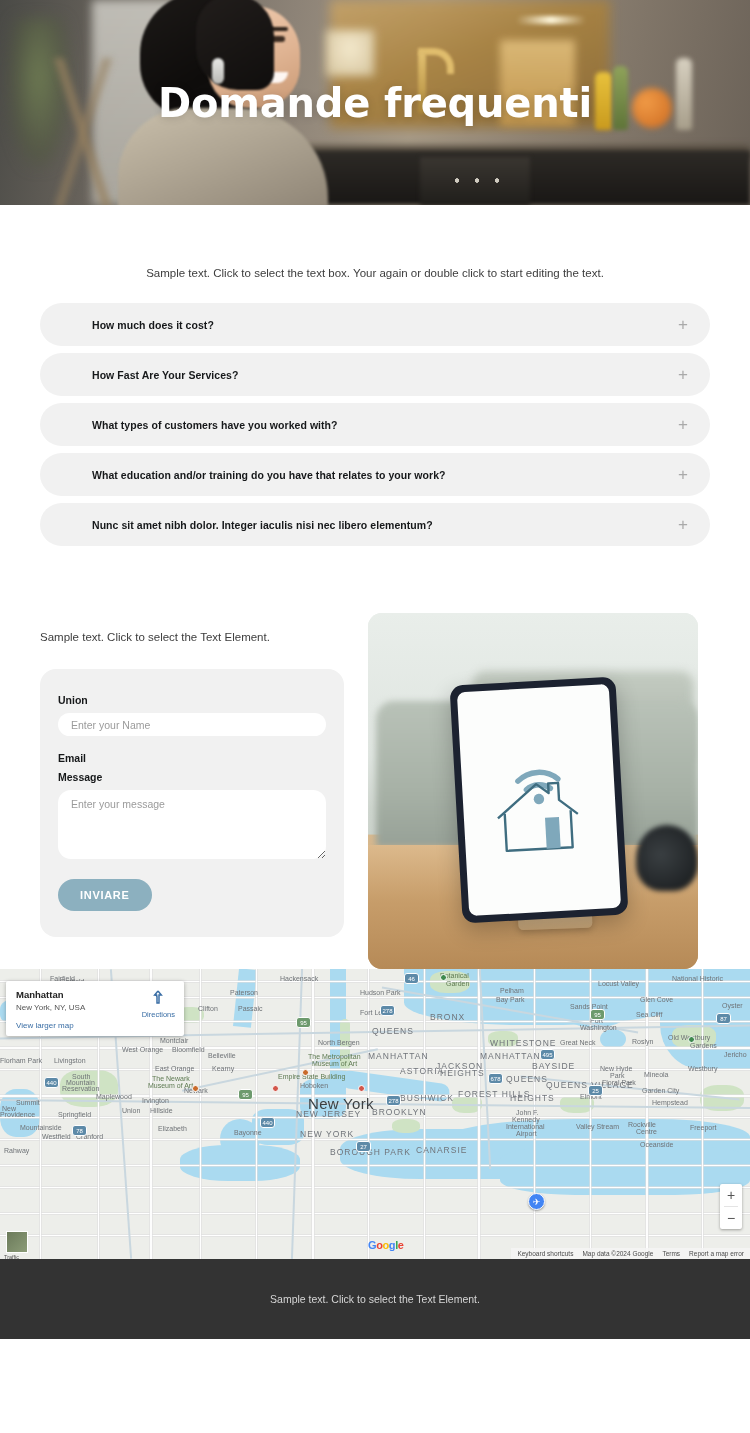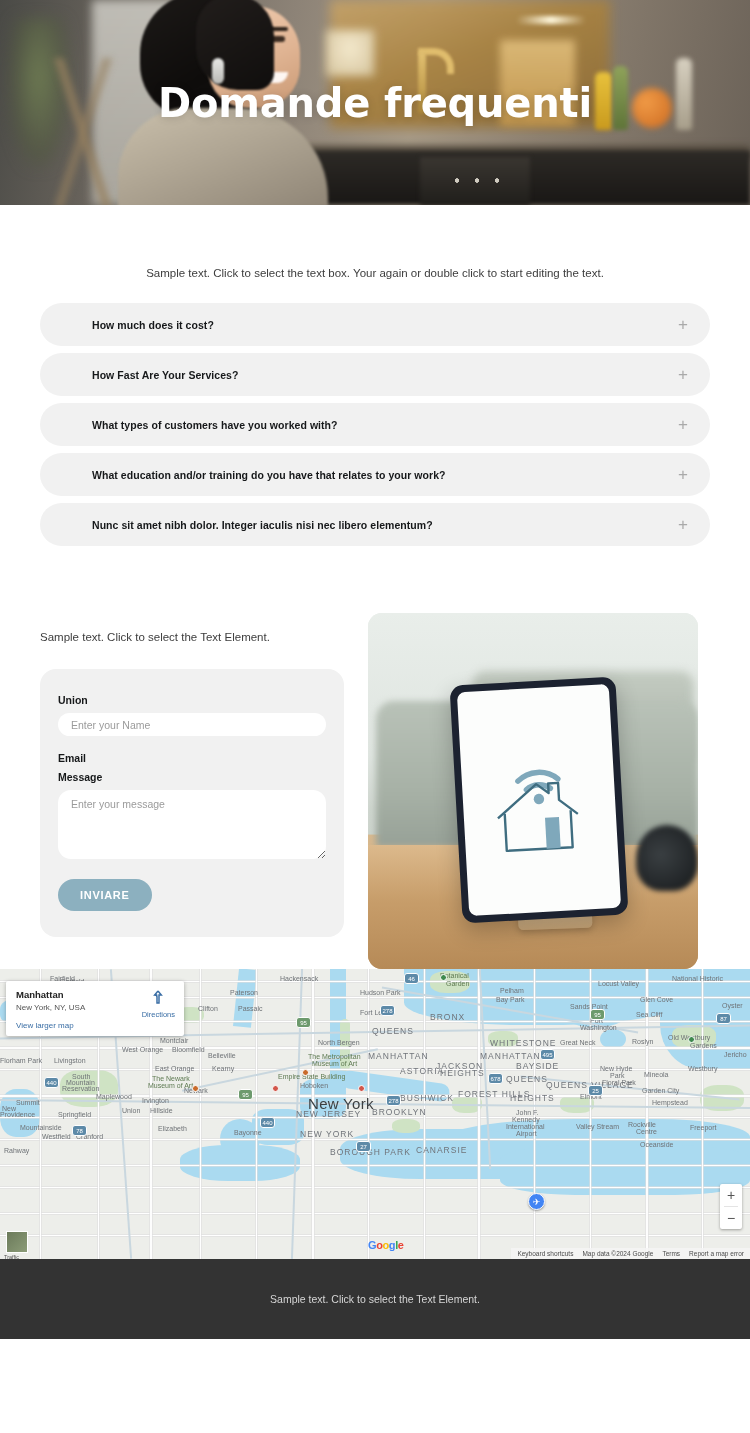--- a/index.html
+++ b/index.html
@@ -714,21 +714,21 @@
         <div class="map-label lbl-sm" style="left: 54px; top: 88px;">Livingston</div>
         <div class="map-label lbl-sm" style="left: 0px; top: 88px;">Florham Park</div>
         <div class="map-label lbl-sm-green" style="left: 308px; top: 84px;">The Metropolitan</div>
         <div class="map-label lbl-sm-green" style="left: 312px; top: 91px;">Museum of Art</div>
         <div class="map-label lbl-big" style="left: 480px; top: 82px;">MANHATTAN</div>
         <div class="map-label lbl-sm" style="left: 155px; top: 96px;">East Orange</div>
         <div class="map-label lbl-sm" style="left: 212px; top: 96px;">Kearny</div>
         <div class="map-label lbl-big" style="left: 400px; top: 97px;">ASTORIA</div>
         <div class="map-label lbl-big" style="left: 436px; top: 92px;">JACKSON</div>
         <div class="map-label lbl-big" style="left: 440px; top: 99px;">HEIGHTS</div>
-        <div class="map-label lbl-big" style="left: 516px; top: 92px;">BAYSIDE</div>
+        <div class="map-label lbl-big" style="left: 532px; top: 92px;">BAYSIDE</div>
         <div class="map-label lbl-sm" style="left: 600px; top: 96px;">New Hyde</div>
         <div class="map-label lbl-sm" style="left: 610px; top: 103px;">Park</div>
         <div class="map-label lbl-sm" style="left: 644px; top: 102px;">Mineola</div>
         <div class="map-label lbl-sm" style="left: 688px; top: 96px;">Westbury</div>
         <div class="map-label lbl-sm-green" style="left: 278px; top: 104px;">Empire State Building</div>
         <div class="map-label lbl-sm-green" style="left: 152px; top: 106px;">The Newark</div>
         <div class="map-label lbl-sm-green" style="left: 148px; top: 113px;">Museum of Art</div>
         <div class="map-label lbl-sm" style="left: 72px; top: 104px;">South</div>
         <div class="map-label lbl-sm" style="left: 66px; top: 110px;">Mountain</div>
         <div class="map-label lbl-sm" style="left: 62px; top: 116px;">Reservation</div>

